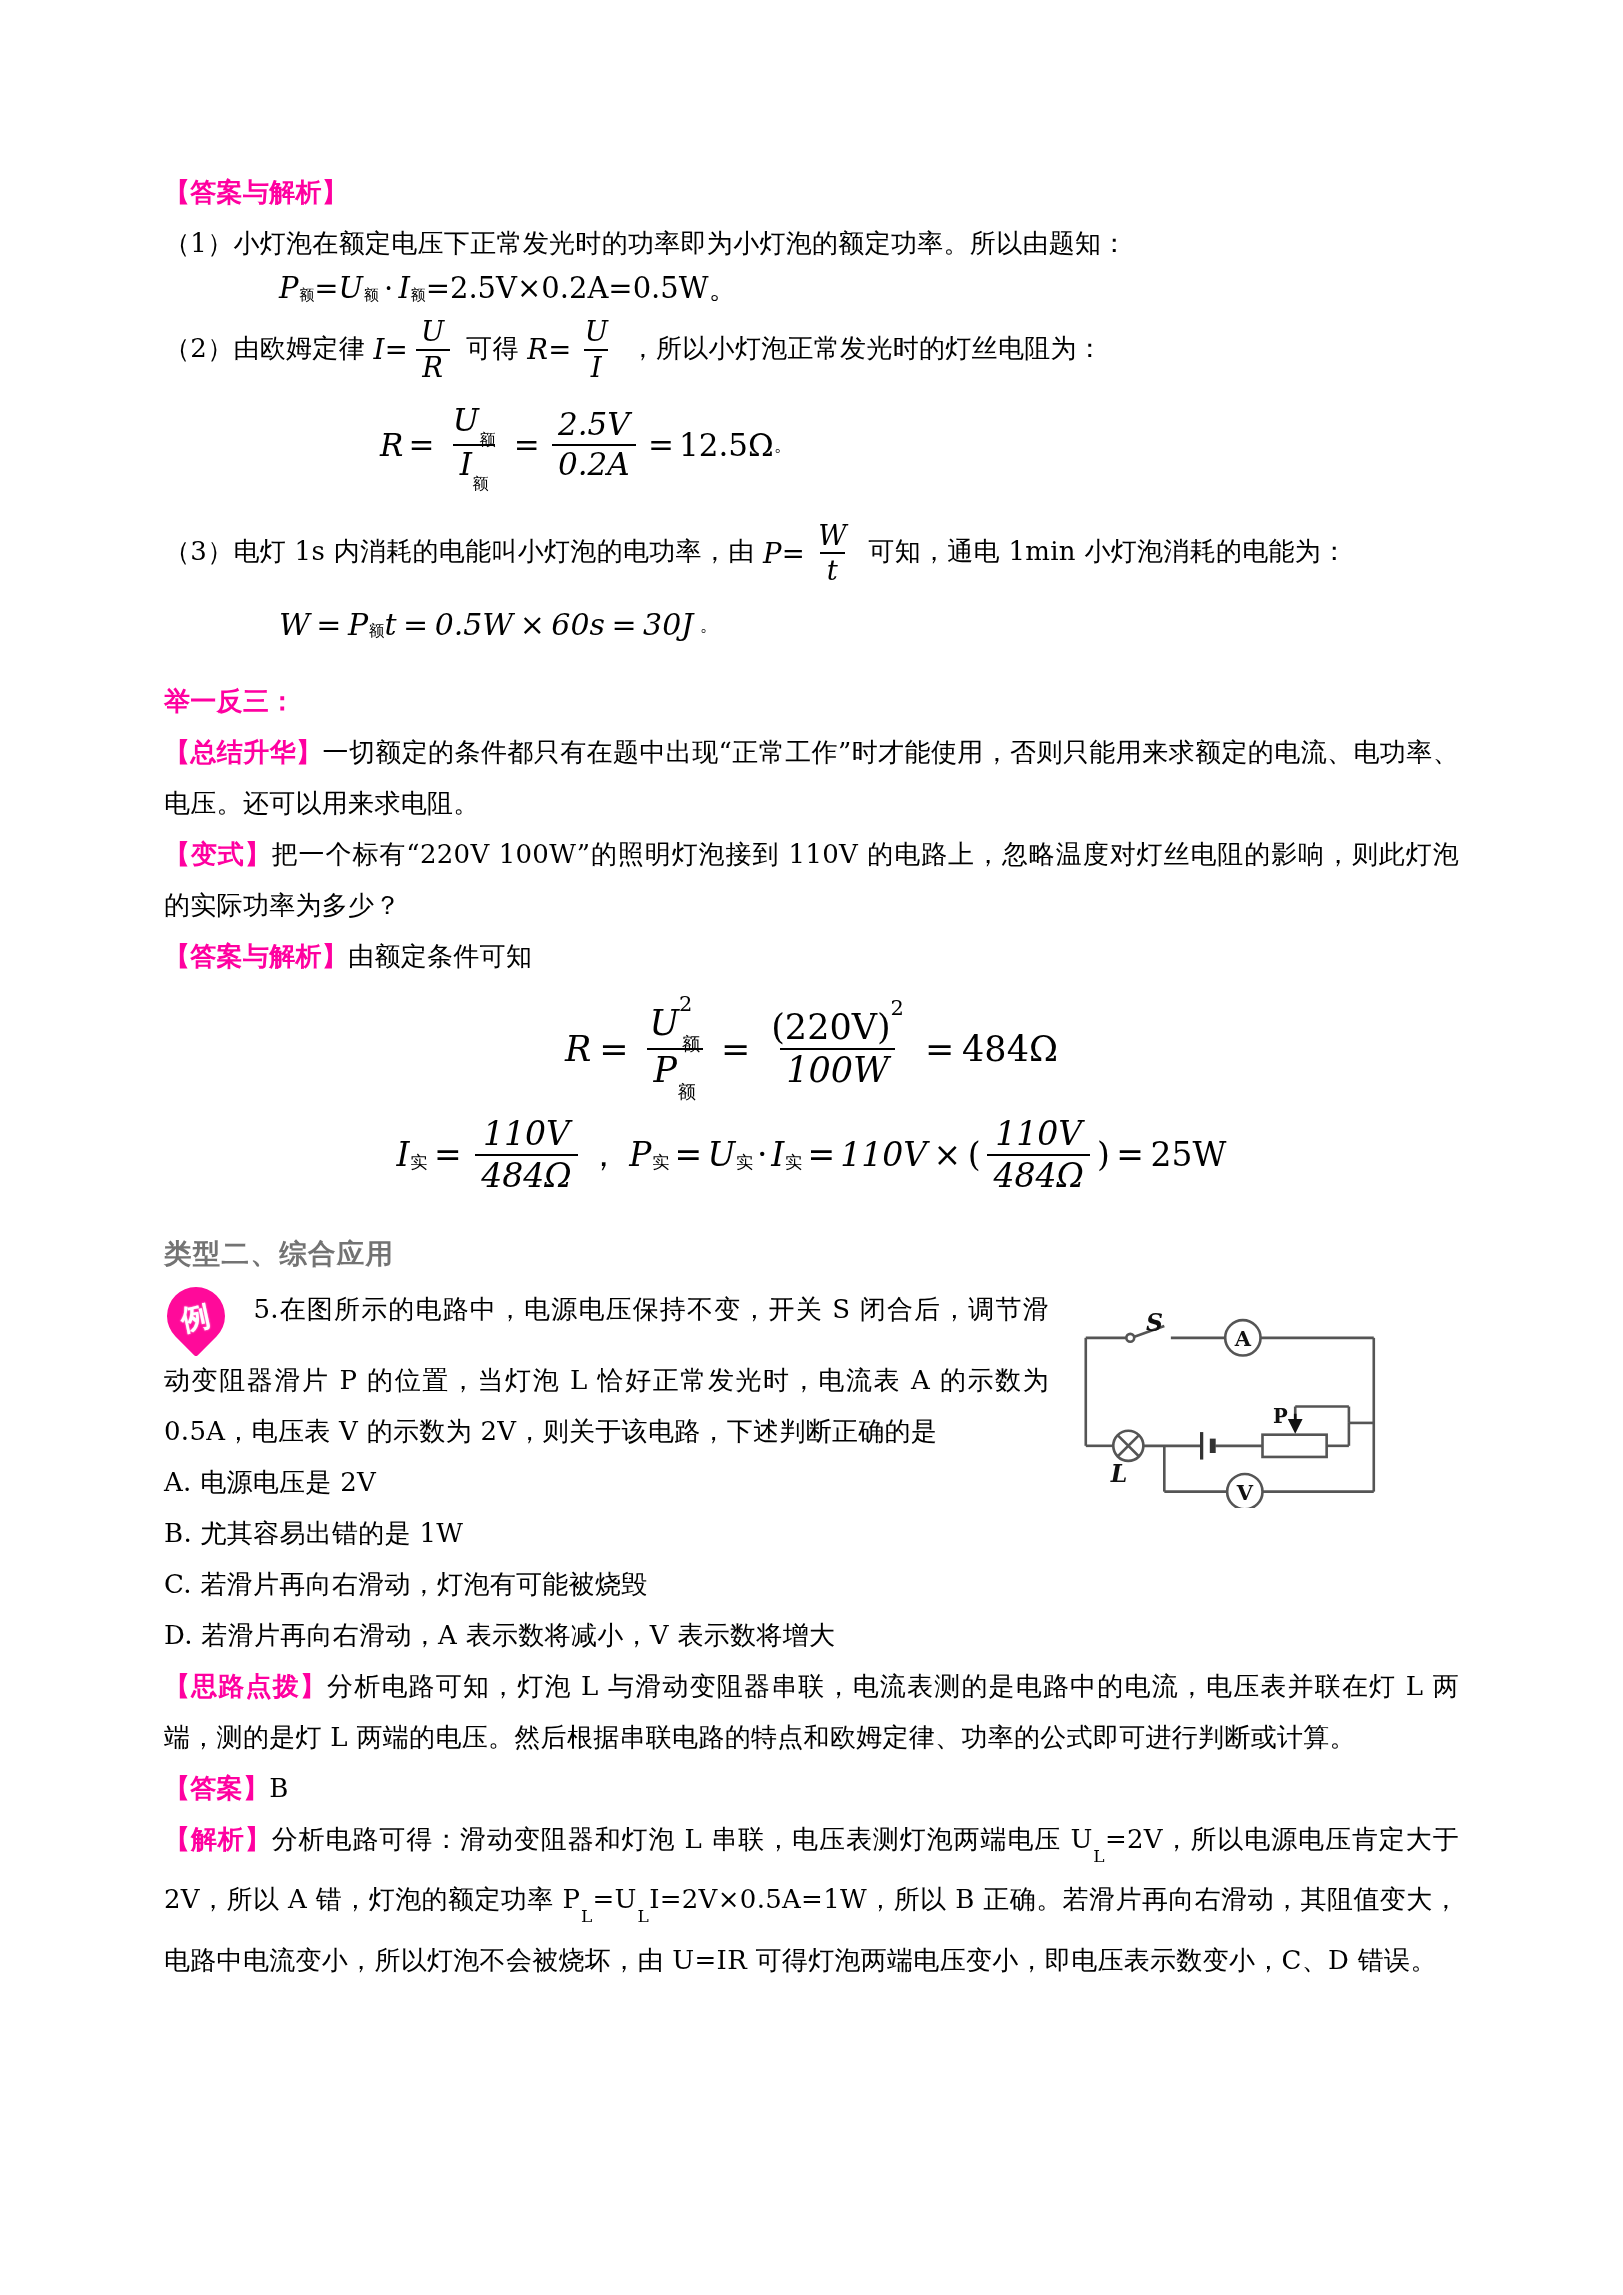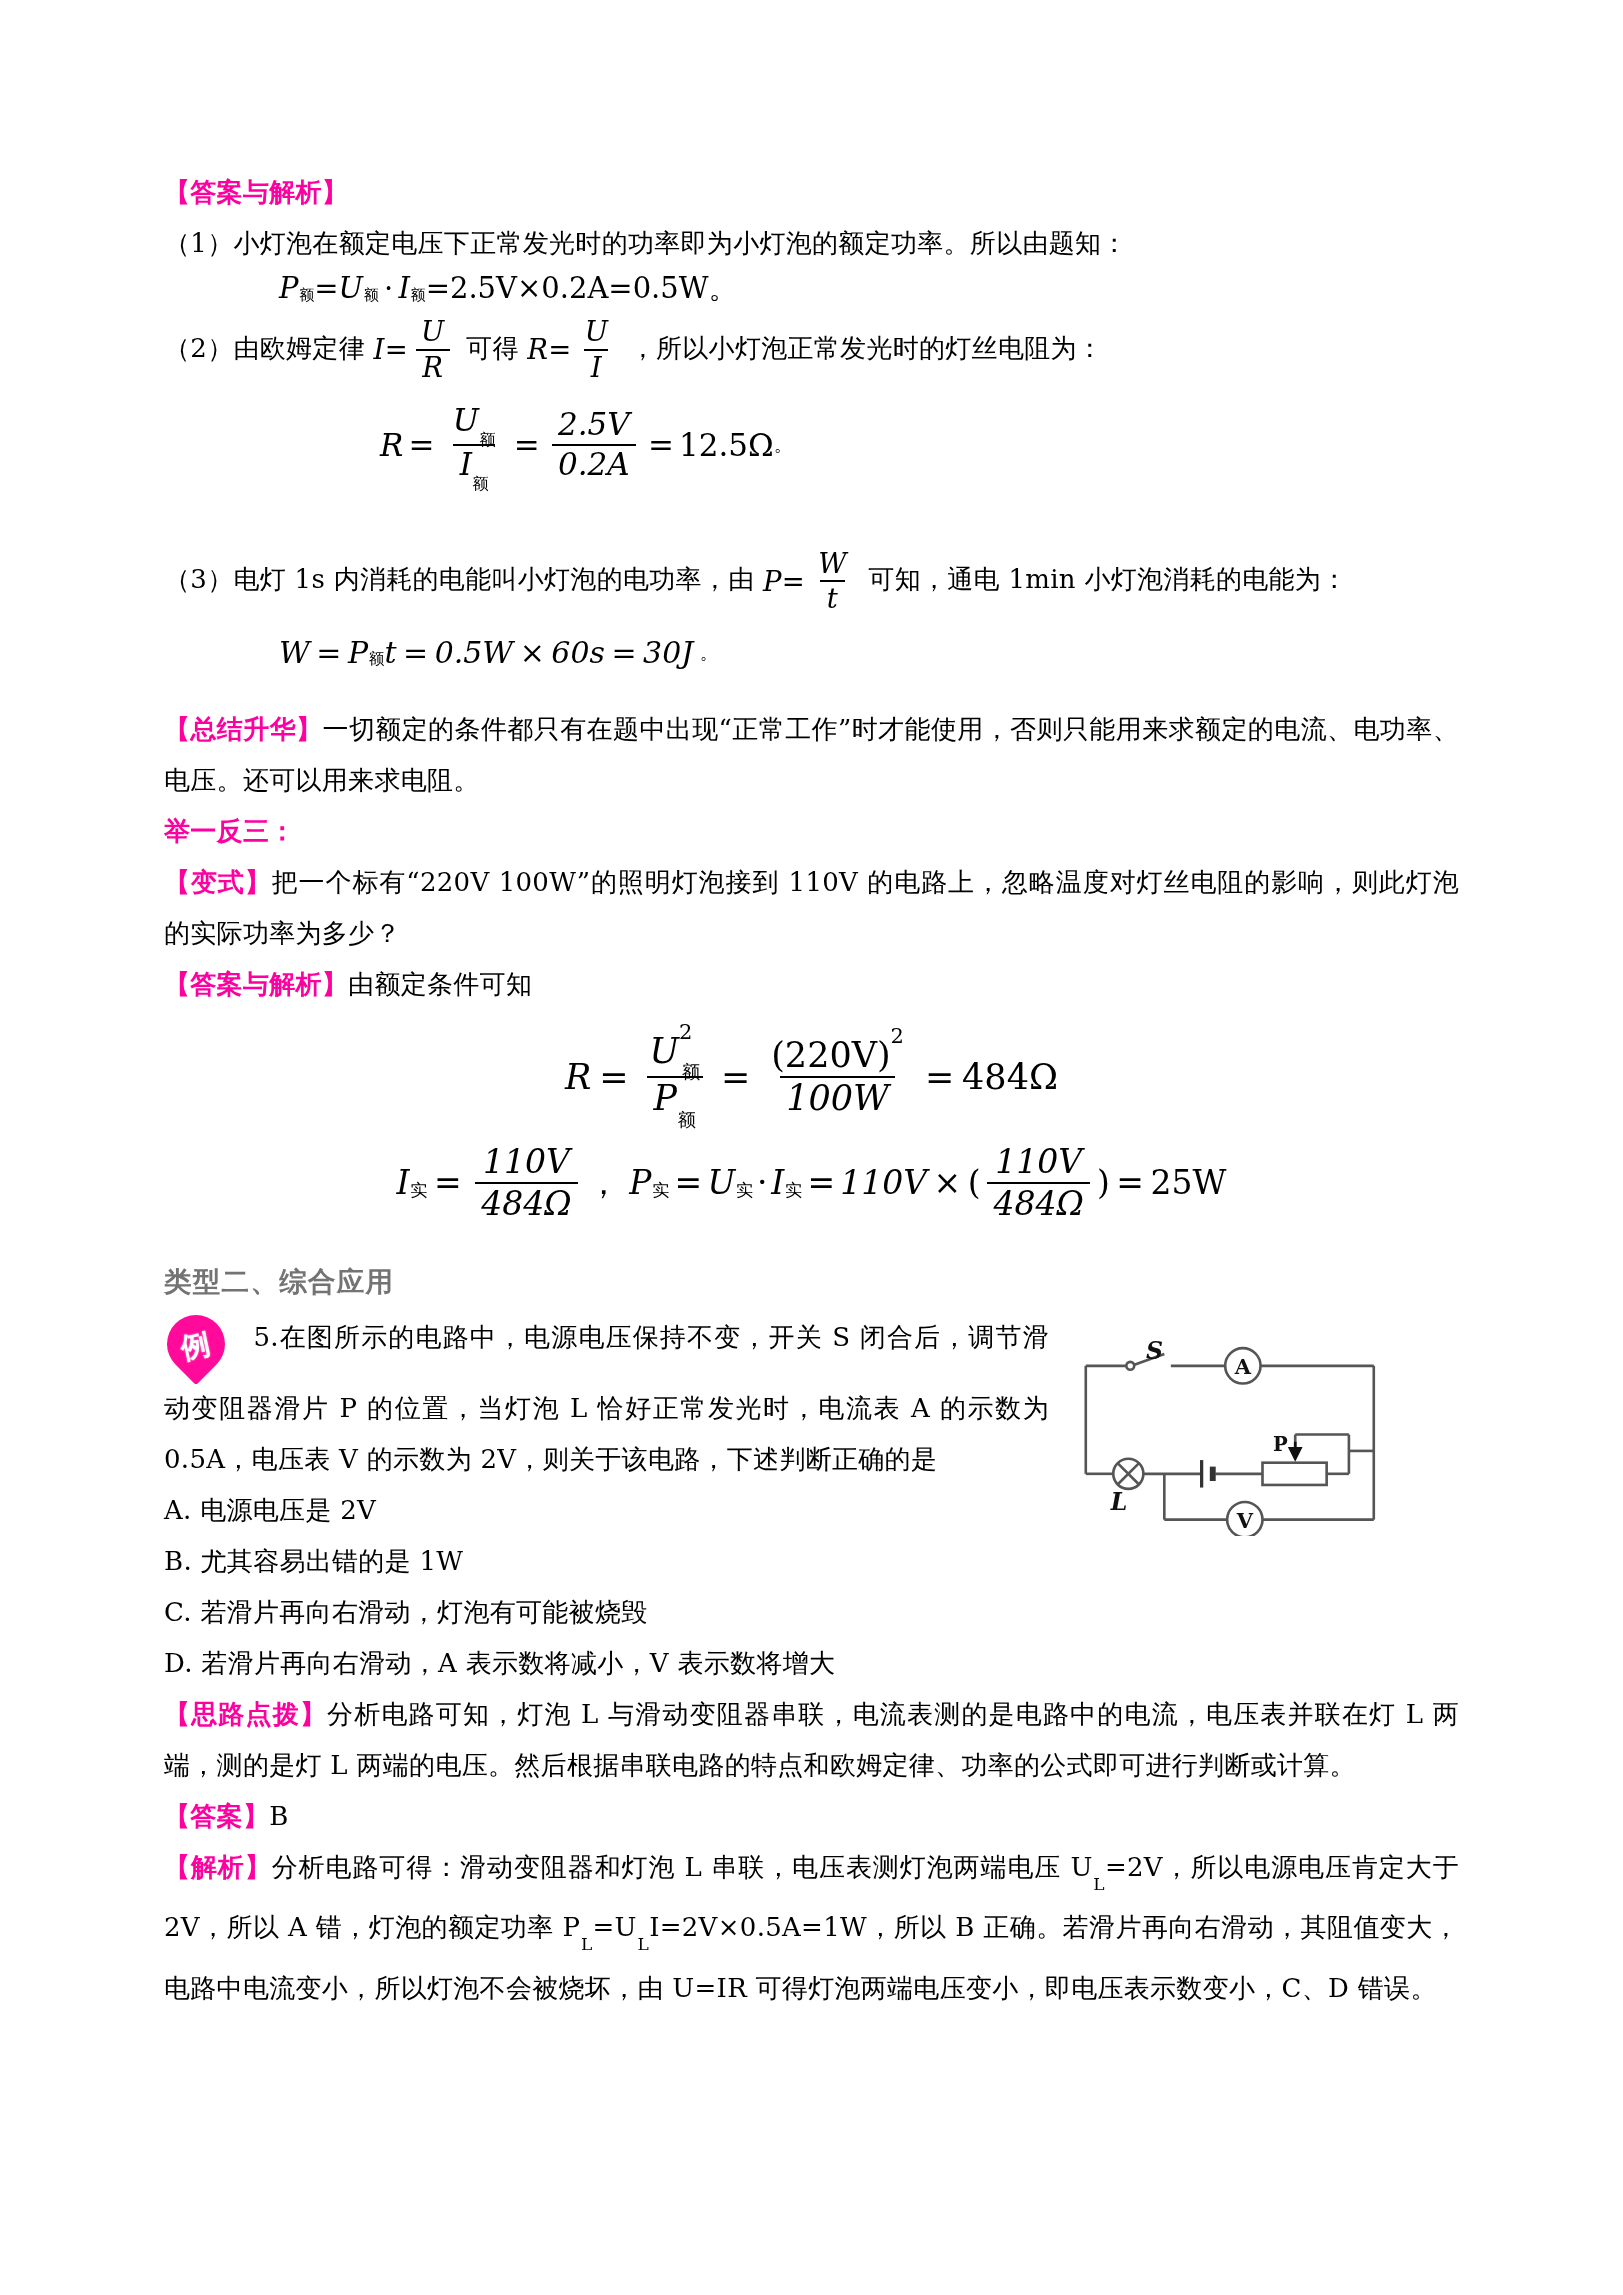--- a/index.html
+++ b/index.html
@@ -198,21 +198,21 @@
         <span class="den">0.2A</span>
       </span>
       <span class="up" style="margin:0 5.2px;">=</span>
       <span class="up">12.5Ω</span>
       <span class="up" style="font-size:0.6em;">。</span>
     </span>
   </div>
 
   <div class="gap-lg"></div>
 
-  <p class="para" style="line-height:63px;margin-top:28px;">
+  <p class="para" style="line-height:63px;">
     <span>（3）电灯 1s 内消耗的电能叫小灯泡的电功率，由</span>
     <span class="math" style="font-size:27.5px;">
       <span>P</span>
       <span class="up">=</span>
       <span class="frac">
         <span class="num">W</span>
         <span class="den">t</span>
       </span>
     </span>
     <span>可知，通电 1min 小灯泡消耗的电能为：</span>
@@ -233,25 +233,25 @@
       <span>60s</span>
       <span class="up" style="margin:0 6.5px;">=</span>
       <span>30J</span>
       <span class="up" style="font-size:0.6em;margin-left:6.5px;">。</span>
     </span>
   </div>
 
   <div class="gap-lg"></div>
 
   <p class="para">
+    <span class="tag-pink">举一反三：</span>
+  </p>
+
+  <p class="para">
     <span class="tag-pink">【总结升华】</span><span>一切额定的条件都只有在题中出现“正常工作”时才能使用，否则只能用来求额定的电流、电功率、电压。还可以用来求电阻。</span>
-  </p>
-
-  <p class="para">
-    <span class="tag-pink">举一反三：</span>
   </p>
 
   <p class="para">
     <span class="tag-pink">【变式】</span><span>把一个标有“220V 100W”的照明灯泡接到 110V 的电路上，忽略温度对灯丝电阻的影响，则此灯泡的实际功率为多少？</span>
   </p>
 
   <p class="para">
     <span class="tag-pink">【答案与解析】</span><span>由额定条件可知</span>
   </p>
 

